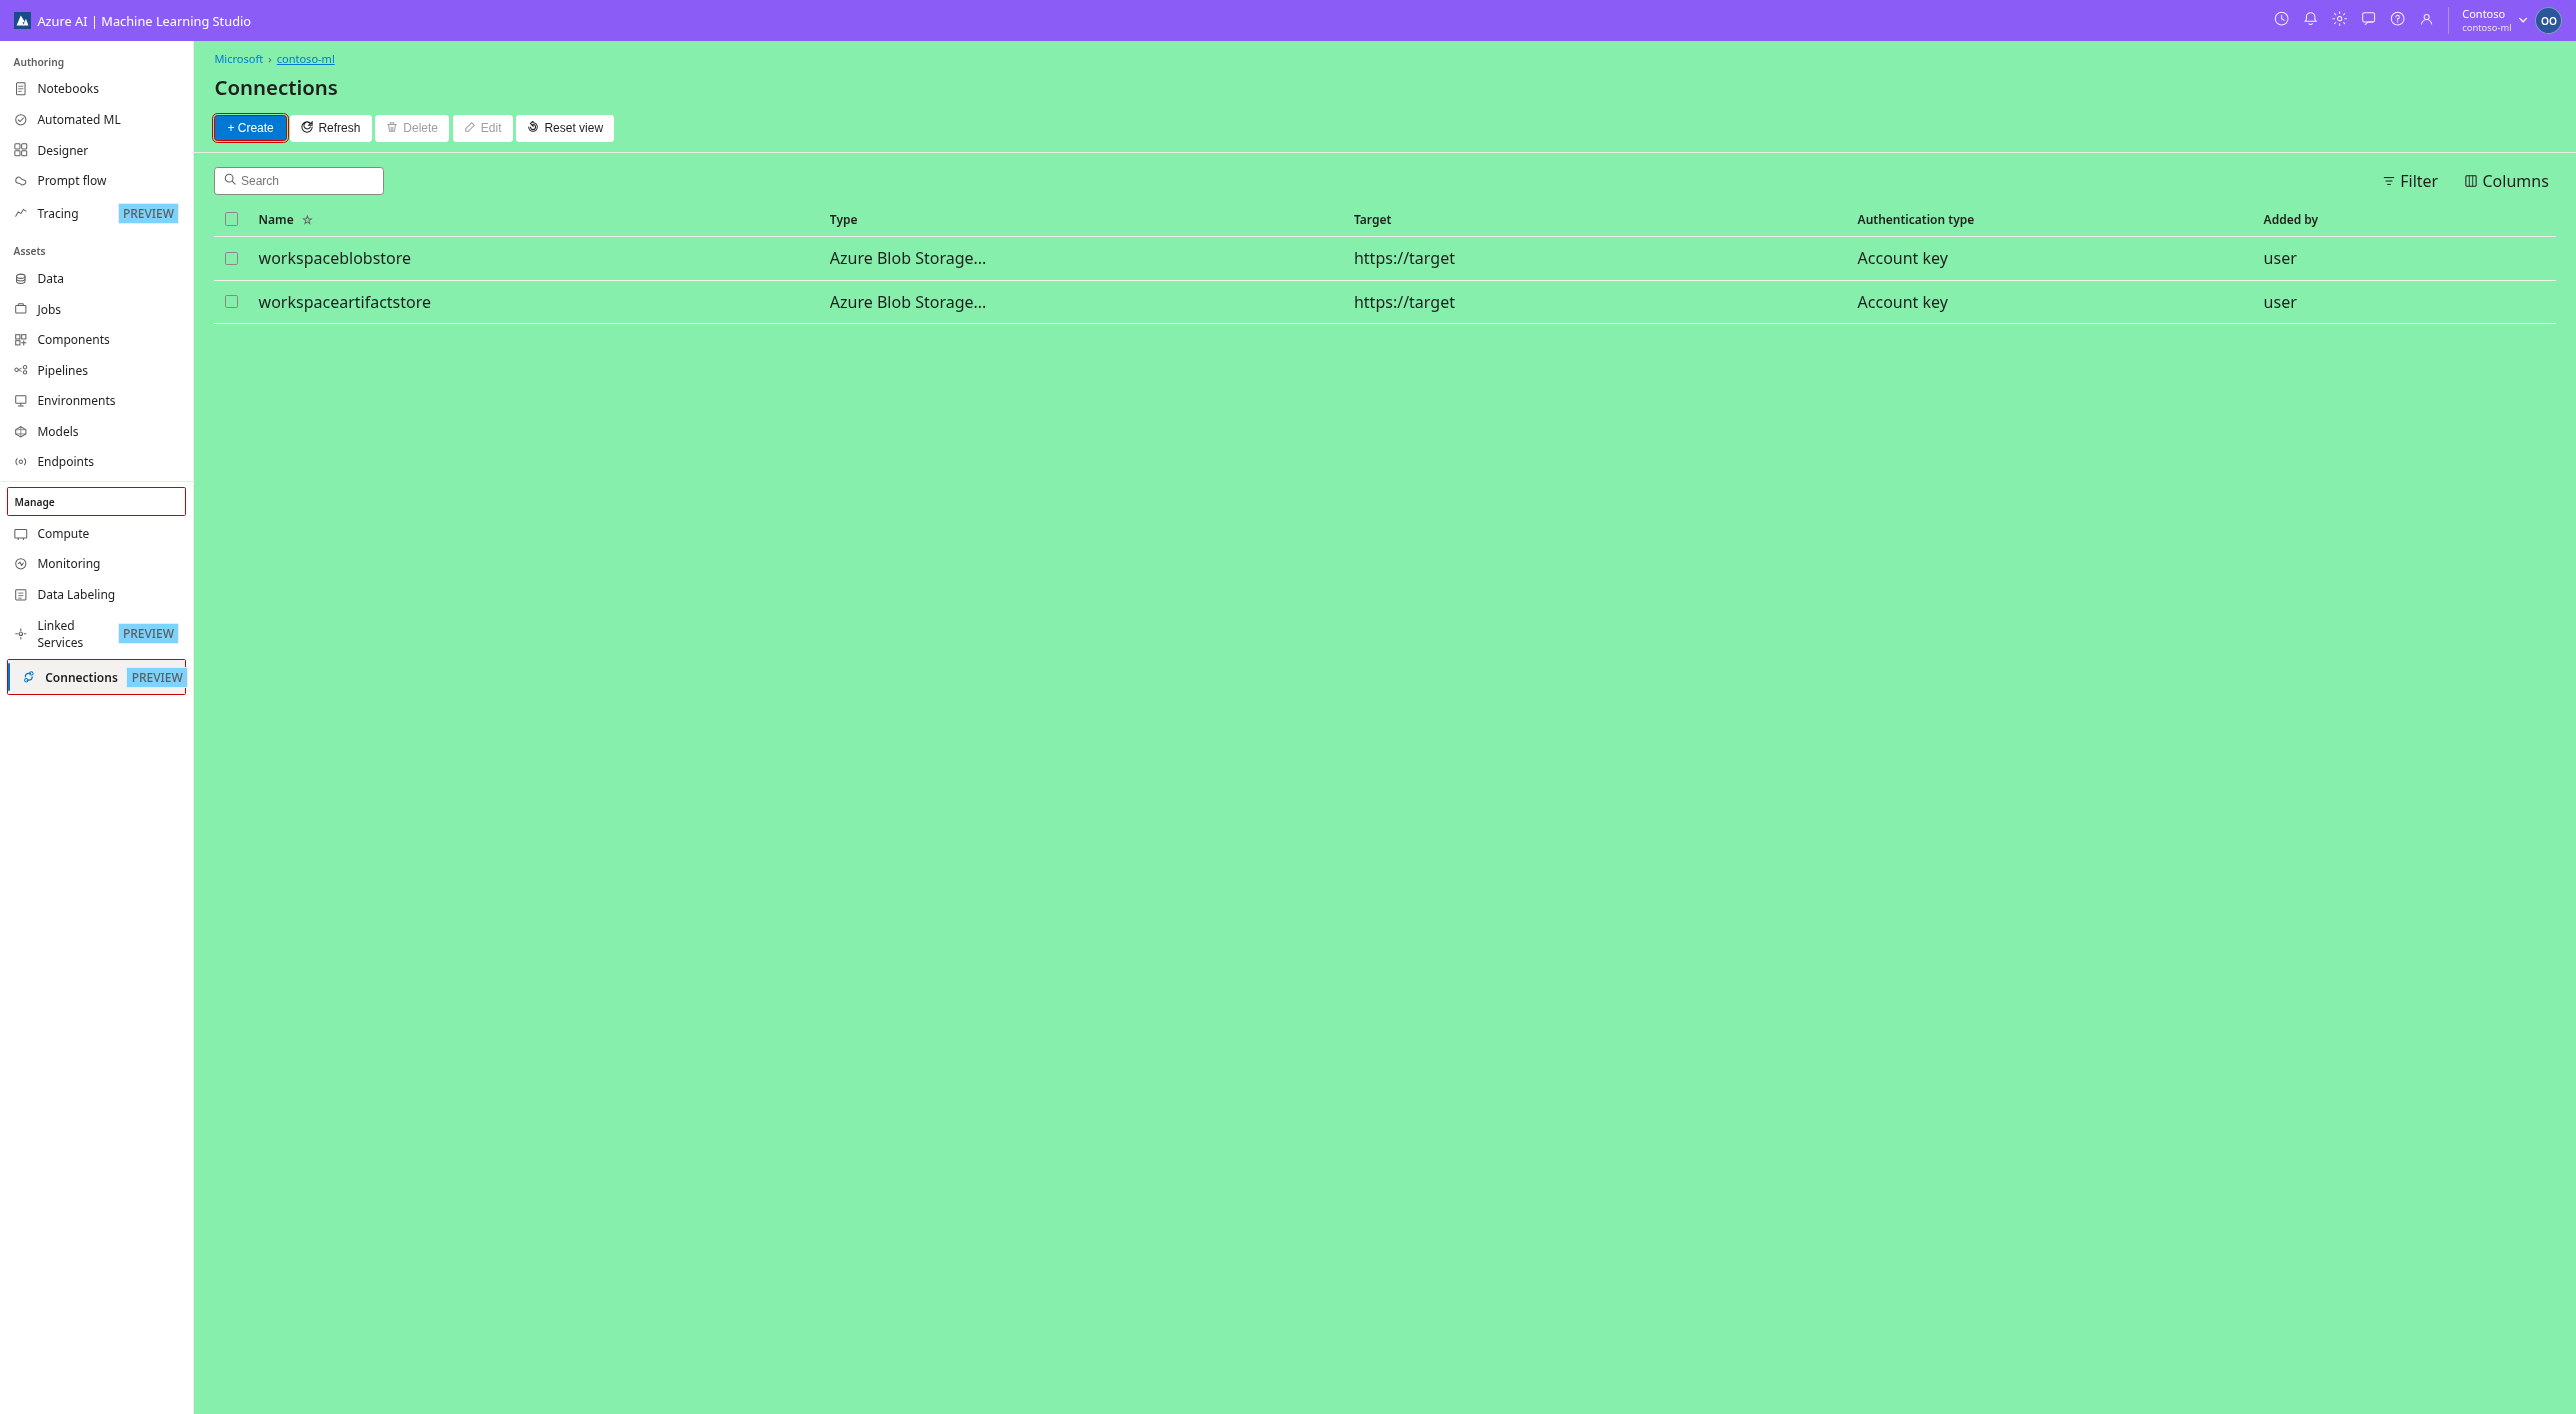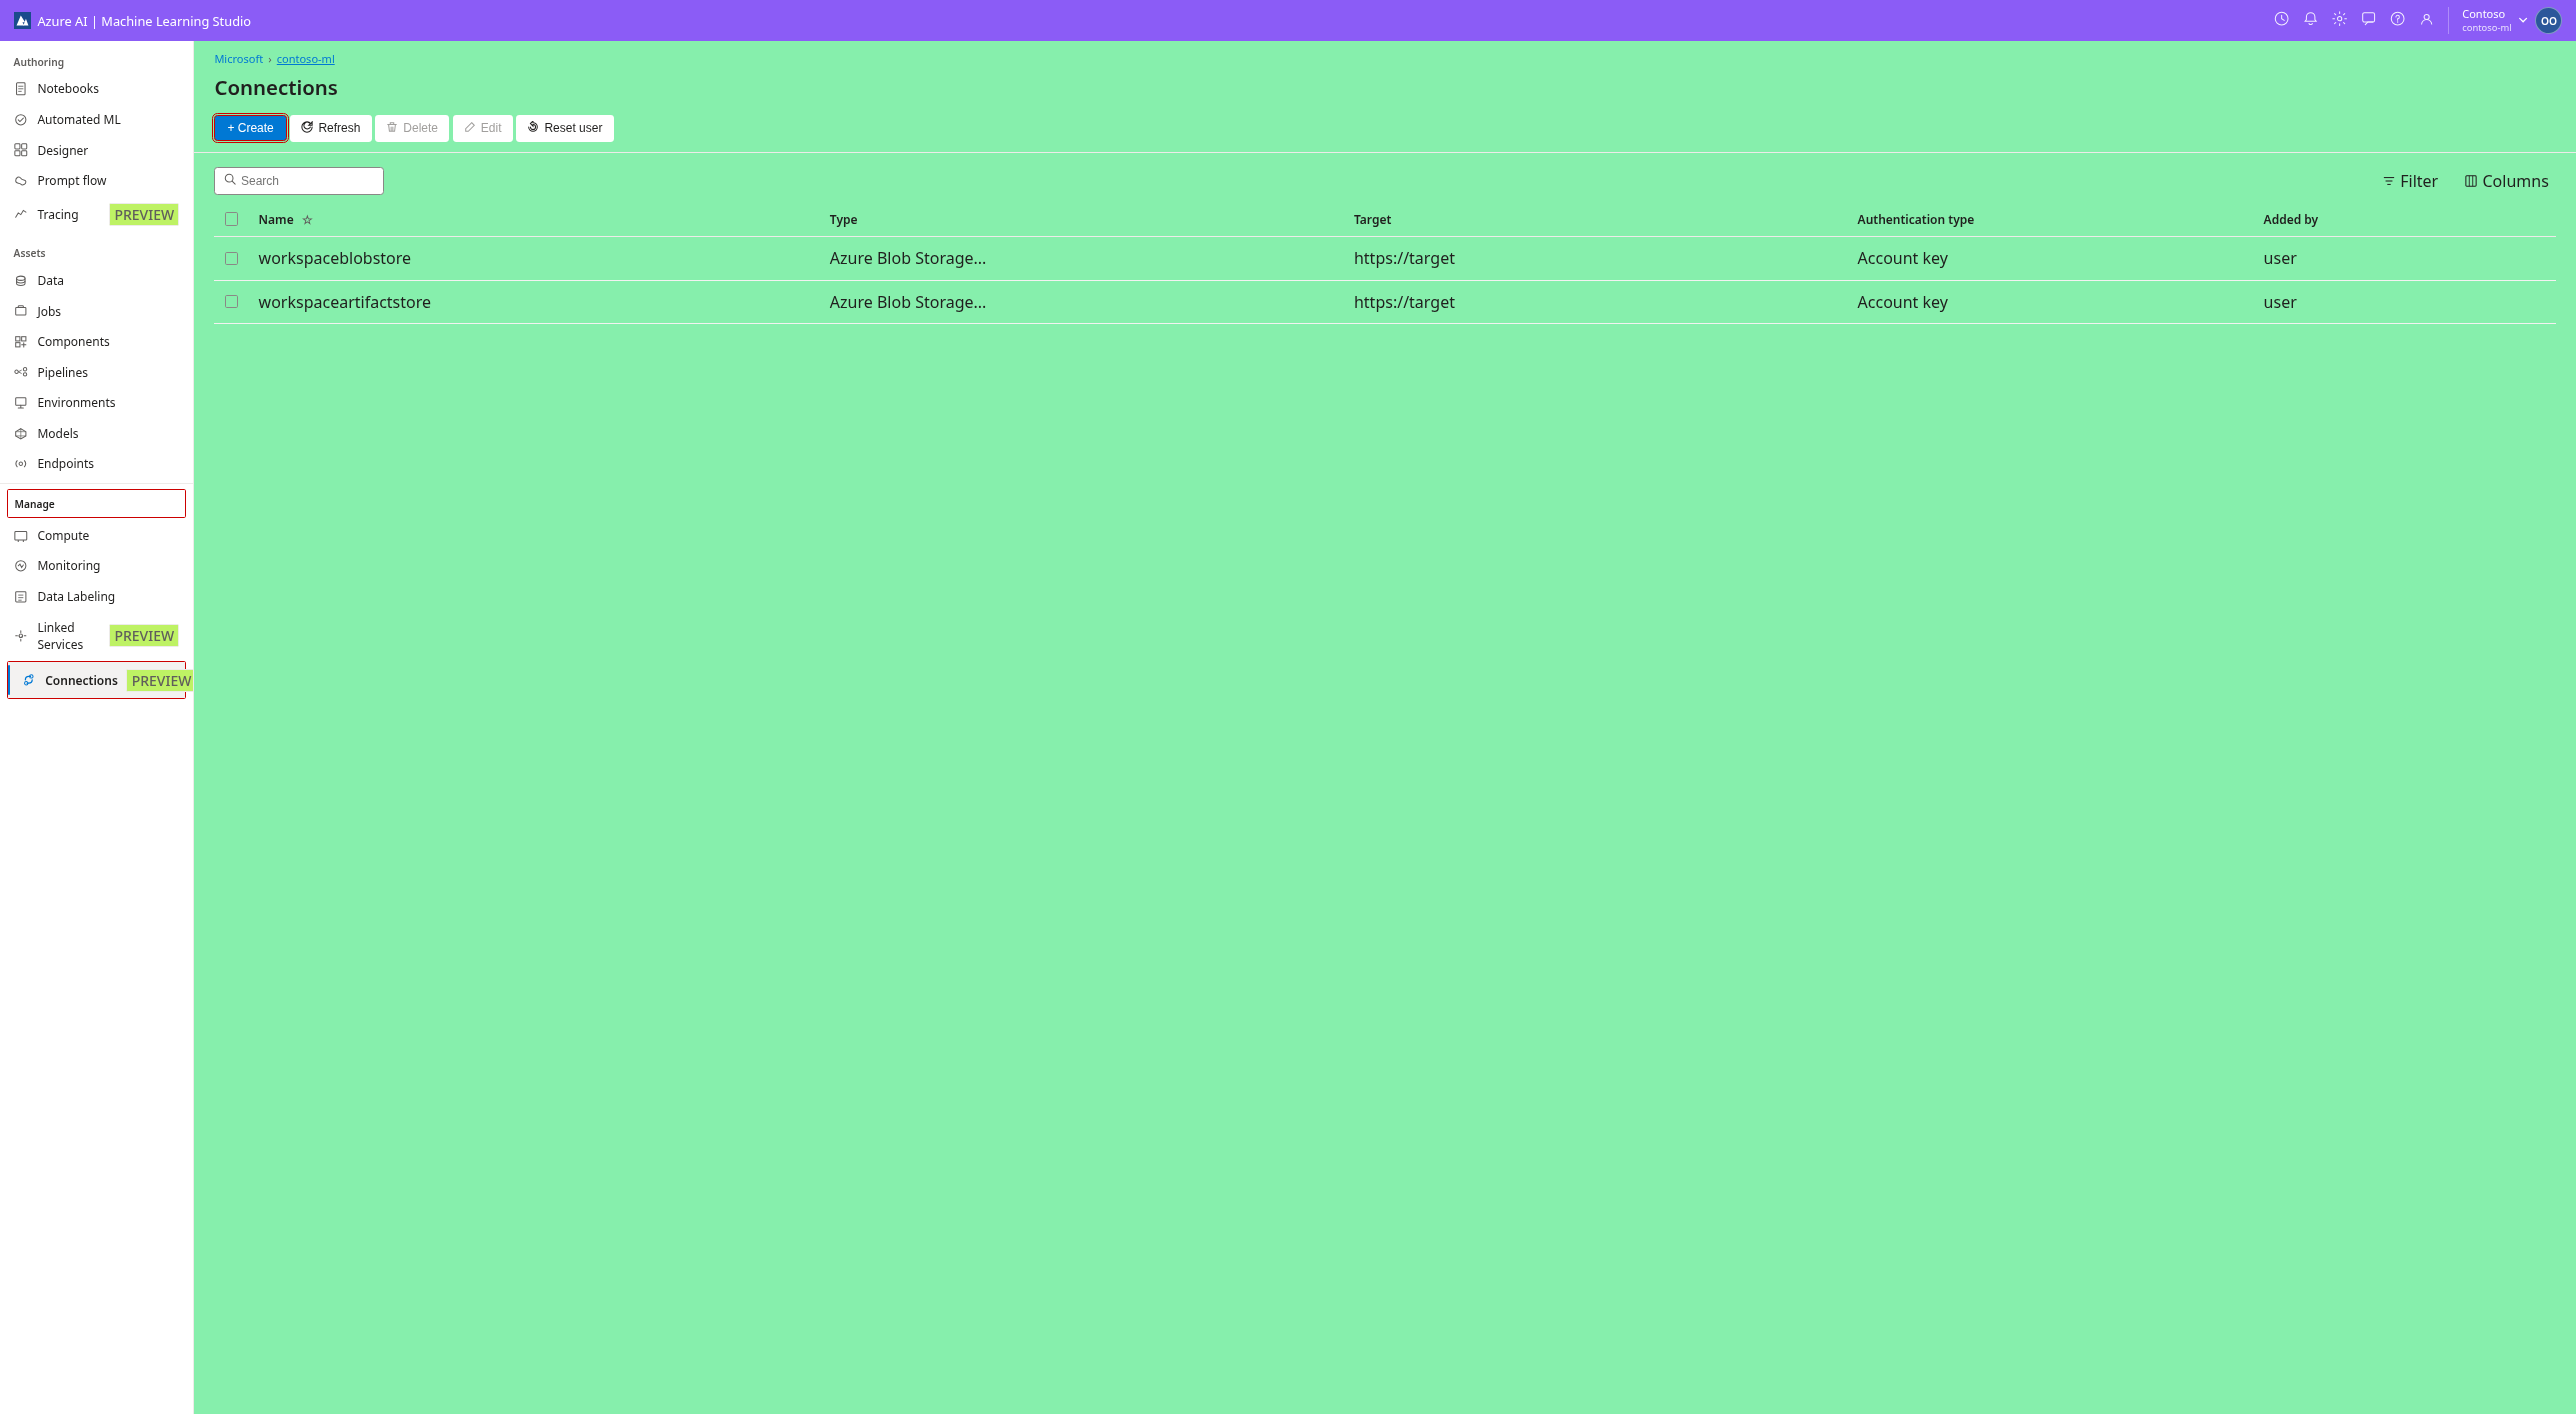--- a/index.html
+++ b/index.html
@@ -21,21 +21,21 @@
     .app-body { display: flex; flex: 1; overflow: hidden; }
 
     
     .sidebar { width: 194px; background: white; border-right: 0.9px solid #edebe9; display: flex; flex-direction: column; overflow-y: auto; flex-shrink: 0; }
     .sidebar-section-label { font-size: 10.2px; font-weight: 600; color: #605e5c; padding: 13.6px 13.6px 5.1px 13.6px; text-transform: none; }
     .sidebar-item { display: flex; align-items: center; gap: 8.5px; padding: 6.8px 13.6px; cursor: pointer; color: #201f1e; font-size: 12px; border-radius: 0; position: relative; }
     .sidebar-item.active { background: #f3f2f1; font-weight: 600; }
     .sidebar-item.active::before { content: ''; position: absolute; left: 0; top: 3.4px; bottom: 3.4px; width: 2.6px; background: #0078d4; border-radius: 1.7px; }
     .sidebar-item-icon { width: 15.3px; height: 15.3px; display: flex; align-items: center; justify-content: center; flex-shrink: 0; }
     .sidebar-item-label { flex: 1; }
-    .badge { font-size: 14px; background: #bef264; color: #605e5c; padding: 0.9px 4.3px; border-radius: 1.7px; border: 0.9px solid #edebe9; font-weight: 500; }
+    .badge { font-size: 12px; background: #7dd3fc; color: #605e5c; padding: 0.9px 4.3px; border-radius: 1.7px; border: 0.9px solid #edebe9; font-weight: 500; }
     .manage-box { border: 1.3px solid #c00; border-radius: 1.7px; margin: 1.7px 6.8px; }
     .connections-box { border: 1.3px solid #c00; border-radius: 1.7px; margin: 1.7px 6.8px; }
 
     
     .main { flex: 1; display: flex; flex-direction: column; overflow: hidden; background: #86efac; }
 
     
     .breadcrumb { padding: 10.2px 20.4px 0 20.4px; display: flex; align-items: center; gap: 5.1px; font-size: 11px; }
     .breadcrumb-link { color: #0078d4; cursor: pointer; text-decoration: none; }
     .breadcrumb-sep { color: #605e5c; }
@@ -383,21 +383,21 @@
         </span>
         <span>Edit</span>
       </button>
 
       <button class="btn-secondary">
         <span>
           <svg width="12" height="12" viewBox="0 0 14 14" fill="none">
               <path d="M2 7a5 5 0 1 0 5-5V0L4 3l3 3V4a3 3 0 1 1-3 3" stroke="#201f1e" stroke-width="1.2" stroke-linecap="round"></path>
             </svg>
         </span>
-        <span>Reset user</span>
+        <span>Reset view</span>
       </button>
     </div>
 
     <div class="content">
 
       <div class="search-filter-row">
         <div class="search-box">
           <span>
             <svg width="12" height="12" viewBox="0 0 14 14" fill="none">
                 <circle cx="6" cy="6" r="4.5" stroke="#605e5c" stroke-width="1.2"></circle>

